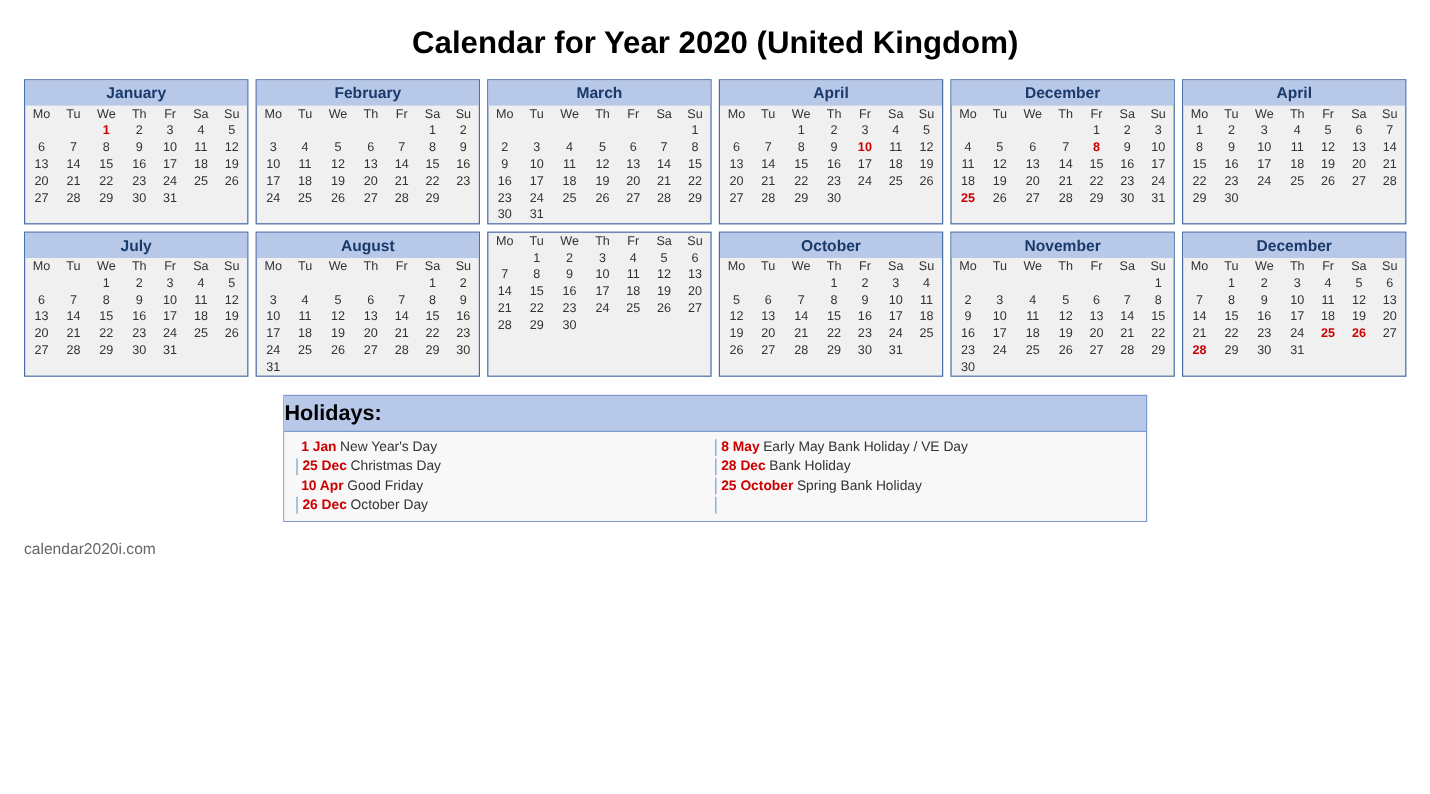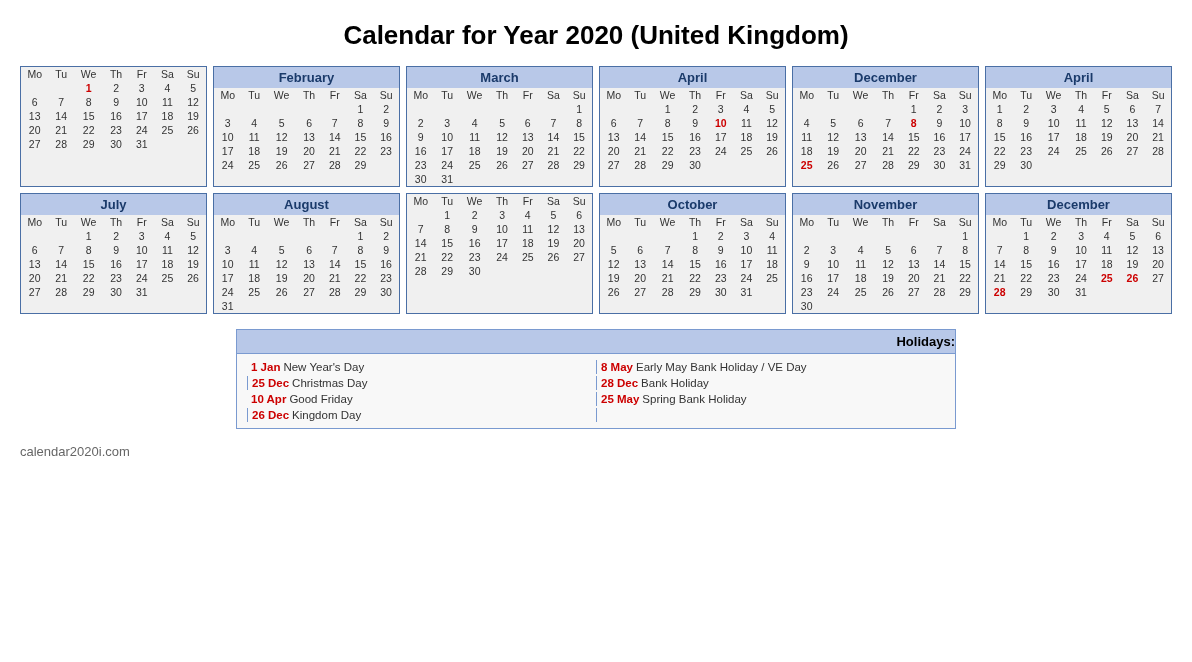--- a/index.html
+++ b/index.html
@@ -54,23 +54,23 @@
       font-size: 10.5px;
     }
     .cal-table td.red { color: #cc0000; font-weight: bold; }
     .holidays-section {
       margin: 15px auto;
       width: 720px;
       border: 1px solid #7a9ad0;
     }
     .holidays-title {
       background: #b8c8e8;
-      text-align: right;
+      text-align: left;
       font-weight: bold;
-      font-size: 13px;
+      font-size: 18px;
       padding: 4px 0;
       color: #000;
       border-bottom: 1px solid #7a9ad0;
     }
     .holidays-body {
       background: #f8f8f8;
       padding: 6px 10px;
       display: grid;
       grid-template-columns: 1fr 1fr;
       gap: 2px 0;
@@ -88,20 +88,21 @@
       border-left: 1px solid #7a9ad0;
     }
   </style>
 </head>
 <body>
 
 <h1>Calendar for Year 2020 (United Kingdom)</h1>
 
 <div class="calendars-grid" id="calendars-grid">
     <div class="month-box">
+      <div class="month-title">January</div>
       <table class="cal-table">
         <thead>
           <tr>
             <th>Mo</th>
             <th>Tu</th>
             <th>We</th>
             <th>Th</th>
             <th>Fr</th>
             <th>Sa</th>
             <th>Su</th>
@@ -878,19 +879,19 @@
   </div>
 
 <div class="holidays-section">
   <div class="holidays-title">Holidays:</div>
   <div class="holidays-body" id="holidays-body">
       <div class="holiday-item"><span class="hdate">1 Jan</span><span class="hname">New Year's Day</span></div>
       <div class="holiday-item col-sep"><span class="hdate">8 May</span><span class="hname">Early May Bank Holiday / VE Day</span></div>
       <div class="holiday-item col-sep"><span class="hdate">25 Dec</span><span class="hname">Christmas Day</span></div>
       <div class="holiday-item col-sep"><span class="hdate">28 Dec</span><span class="hname">Bank Holiday</span></div>
       <div class="holiday-item"><span class="hdate">10 Apr</span><span class="hname">Good Friday</span></div>
-      <div class="holiday-item col-sep"><span class="hdate">25 May</span><span class="hname">Spring Bank Holiday</span></div>
-      <div class="holiday-item col-sep"><span class="hdate">26 Dec</span><span class="hname">Kingdom Day</span></div>
+      <div class="holiday-item col-sep"><span class="hdate">25 October</span><span class="hname">Spring Bank Holiday</span></div>
+      <div class="holiday-item col-sep"><span class="hdate">26 Dec</span><span class="hname">October Day</span></div>
       <div class="holiday-item col-sep"></div>
     </div>
 </div>
 
 <div class="footer">calendar2020i.com</div>
 
 </body></html>

